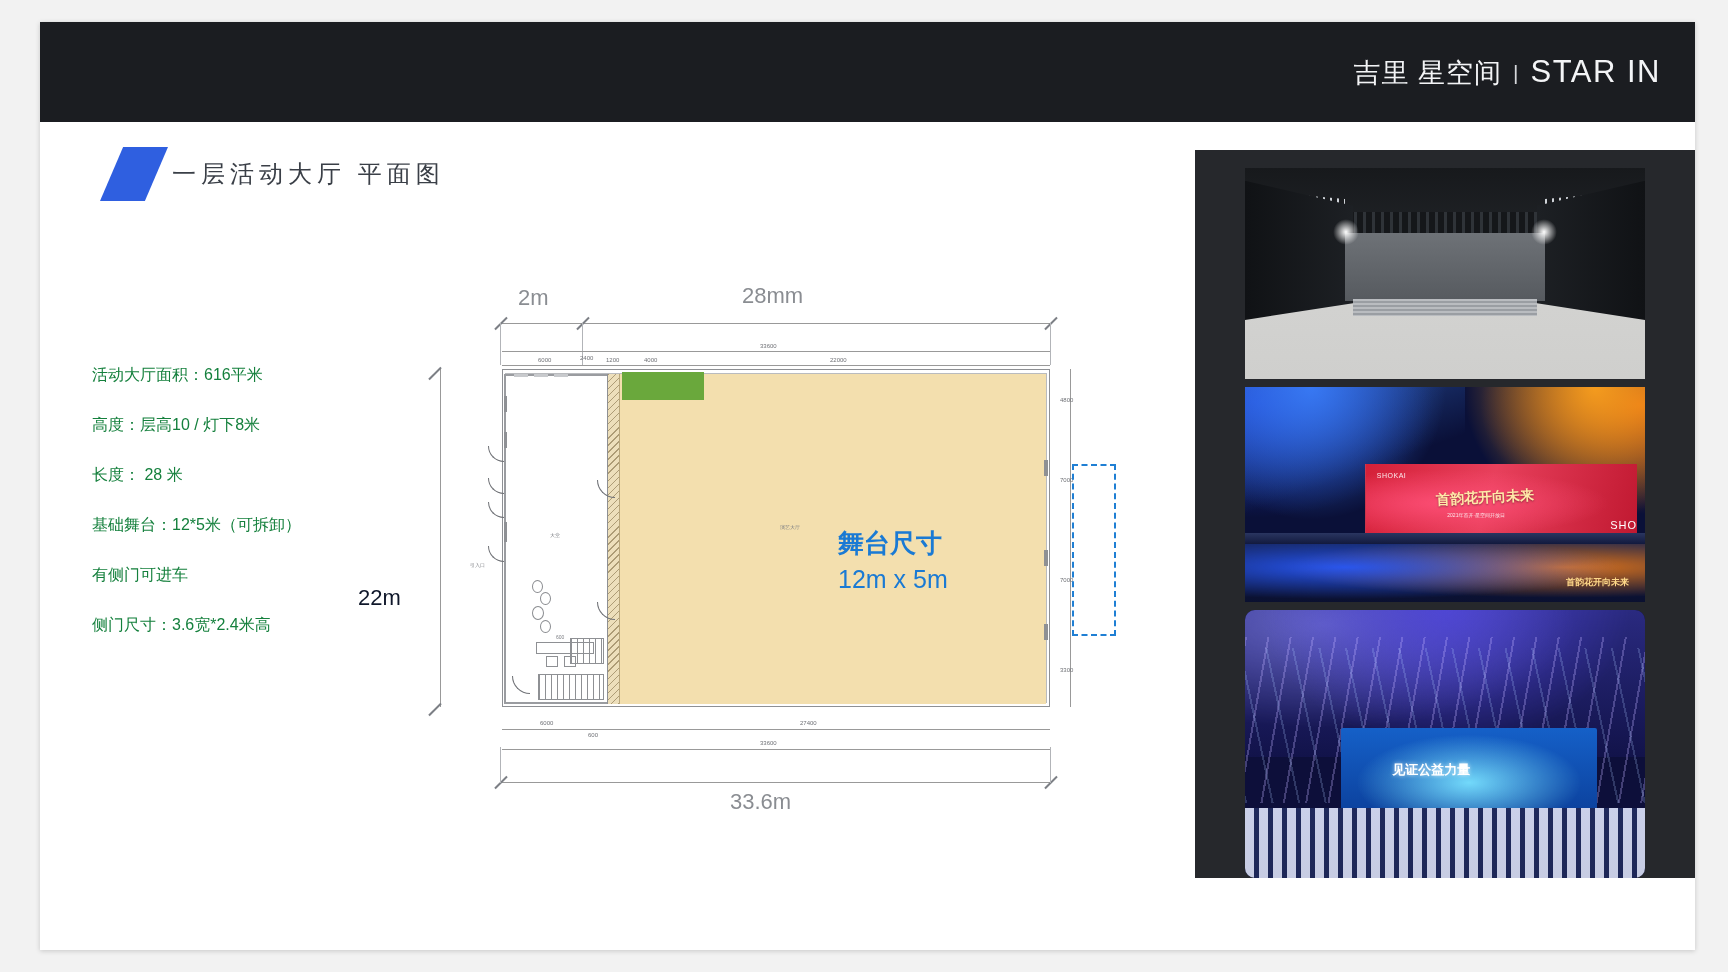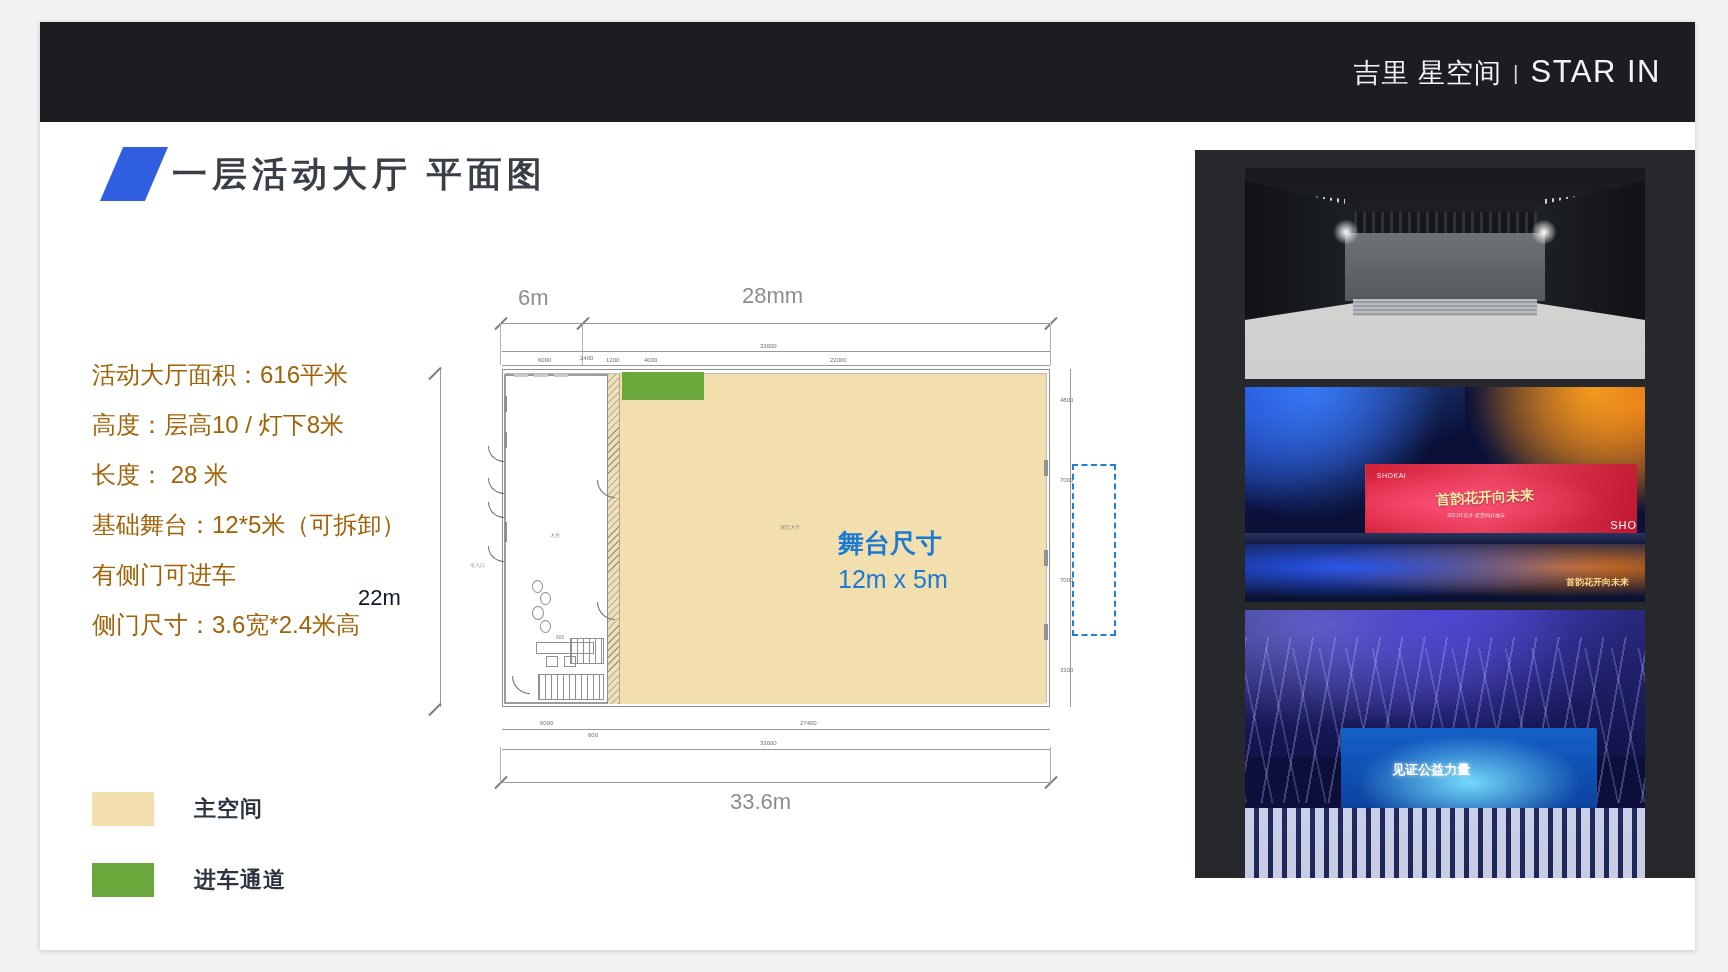--- a/index.html
+++ b/index.html
@@ -40,32 +40,32 @@
     position: absolute; left: 60px; top: 125px;
     display: flex; align-items: center;
   }
   .title-mark {
     width: 68px; height: 54px;
     background: #2f5fe0;
     clip-path: polygon(34% 0, 100% 0, 66% 100%, 0% 100%);
     margin-right: 4px;
   }
   .title-text {
-    font-size: 35px; font-weight: bold;
+    font-size: 24px; font-weight: normal;
     color: #3a3f47; letter-spacing: 5px;
     white-space: nowrap;
   }
 
   
   .specs {
     position: absolute; left: 52px; top: 328px;
     width: 330px;
   }
   .spec-line {
-    font-size: 24px; color: #a16207;
+    font-size: 16px; color: #15803d;
     line-height: 50px;
     white-space: nowrap;
   }
   .legend {
     position: absolute; left: 52px; top: 770px;
   }
   .legend-item {
     display: flex; align-items: center; margin-bottom: 37px;
   }
   .legend-sw {
@@ -167,21 +167,21 @@
   .photos {
     position: absolute; right: 0; top: 128px;
     width: 500px; height: 728px;
     background: #26282c;
     padding: 18px 0 0 0;
     display: flex; flex-direction: column; align-items: center;
   }
   .photo { width: 400px; position: relative; overflow: hidden; }
   .photo1 { height: 219px; margin-bottom: 8px; }
   .photo2 { height: 223px; margin-bottom: 8px; }
-  .photo3 { height: 278px; }
+  .photo3 { height: 278px; border-radius: 10px; }
 
   
   .p1 {
     width: 100%; height: 100%;
     background:
       linear-gradient(to bottom, #d8d8d6 0%, #cfcfcd 100%);
   }
   .p1 .ceiling {
     position: absolute; left: 0; top: 0; width: 100%; height: 36%;
     background: linear-gradient(to bottom, #17191c, #212428);
@@ -344,41 +344,31 @@
 
   <div class="specs">
     <div class="spec-line">活动大厅面积：616平米</div>
     <div class="spec-line">高度：层高10 / 灯下8米</div>
     <div class="spec-line">长度： 28 米</div>
     <div class="spec-line">基础舞台：12*5米（可拆卸）</div>
     <div class="spec-line">有侧门可进车</div>
     <div class="spec-line">侧门尺寸：3.6宽*2.4米高</div>
   </div>
 
-  <div class="legend">
-    <div class="legend-item">
-      <div class="legend-sw" style="background:#f3dfae"></div>
-      <div class="legend-label">主空间</div>
-    </div>
-    <div class="legend-item">
-      <div class="legend-sw" style="background:#6aa83c"></div>
-      <div class="legend-label">进车通道</div>
-    </div>
-  </div>
 
   <div class="plan">
 
     <div class="dimline" style="left:70px; top:46px; width:552px; height:1px;"></div>
     <div class="tick" style="left:70px; top:38px;"></div>
     <div class="tick" style="left:152px; top:38px;"></div>
     <div class="tick" style="left:620px; top:38px;"></div>
     <div class="extline" style="left:70px; top:46px; height:42px;"></div>
     <div class="extline" style="left:152px; top:46px; height:42px;"></div>
     <div class="extline" style="left:620px; top:46px; height:42px;"></div>
-    <div class="dimtext" style="left:88px; top:8px;">6m</div>
+    <div class="dimtext" style="left:88px; top:8px;">2m</div>
     <div class="dimtext" style="left:312px; top:6px;">28mm</div>
 
     <div class="dimline" style="left:10px; top:92px; width:1px; height:338px;"></div>
     <div class="tick" style="left:4px; top:88px;"></div>
     <div class="tick" style="left:4px; top:424px;"></div>
 
     <div class="dimline" style="left:640px; top:92px; width:1px; height:338px;"></div>
     <div class="cadnum" style="left:630px; top:120px;">4800</div>
     <div class="cadnum" style="left:630px; top:200px;">7000</div>
     <div class="cadnum" style="left:630px; top:300px;">7000</div>

